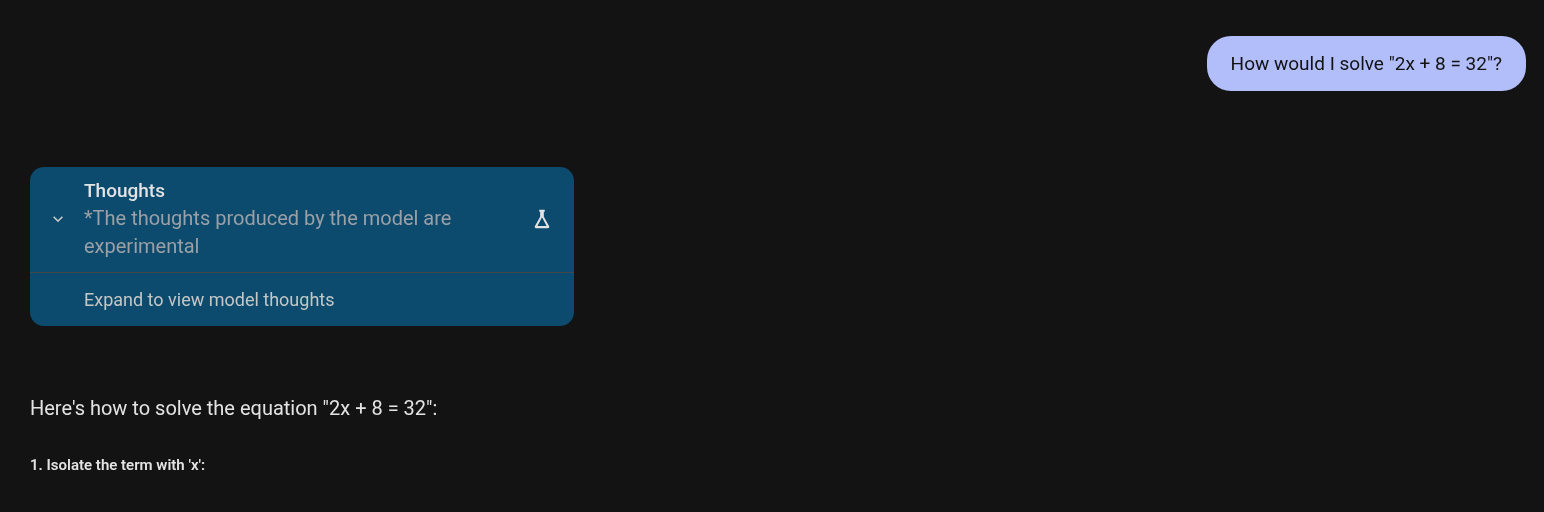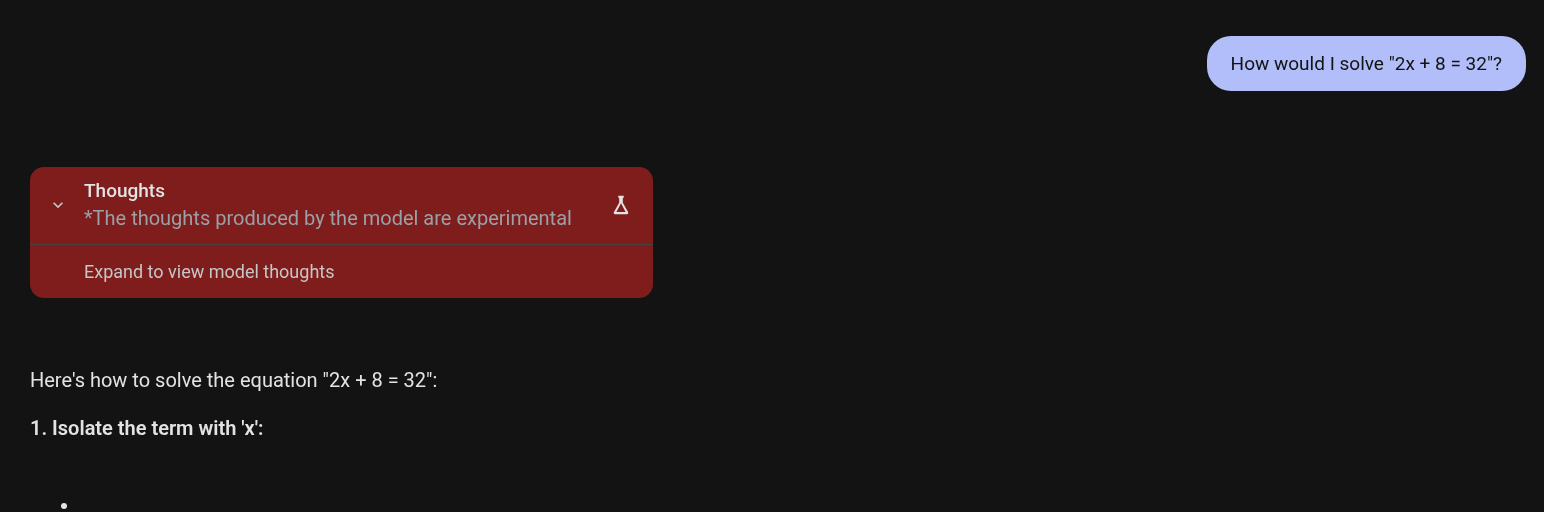--- a/index.html
+++ b/index.html
@@ -28,23 +28,23 @@
     .user-message {
       background-color: #b2bef9;
       color: #131314;
       padding: 16px 24px;
       border-radius: 24px;
       font-size: 19px;
       font-weight: 400;
       max-width: 700px;
     }
     .thoughts-panel {
-      background-color: #7f1d1d;
+      background-color: #0c4a6e;
       border-radius: 14px;
-      width: 623px;
+      width: 544px;
       overflow: hidden;
     }
     .thoughts-header {
       display: flex;
       align-items: center;
       padding: 12px 20px 12px 12px;
       border-bottom: 1px solid #444746;
       cursor: pointer;
     }
     .chevron-container {
@@ -94,24 +94,24 @@
       font-size: 18px;
       color: #c4c7c5;
     }
     .response-body {
       margin-top: 70px;
       color: #e3e3e3;
     }
     .response-intro {
       font-size: 20px;
       font-weight: 400;
-      margin-bottom: 24px;
+      margin-bottom: 36px;
     }
     .response-step {
-      font-size: 20px;
+      font-size: 15px;
       font-weight: 600;
       margin-bottom: 50px;
     }
     .response-list {
       list-style: disc;
       padding-left: 50px;
     }
     .response-list li {
       font-size: 20px;
       line-height: 1.5;

